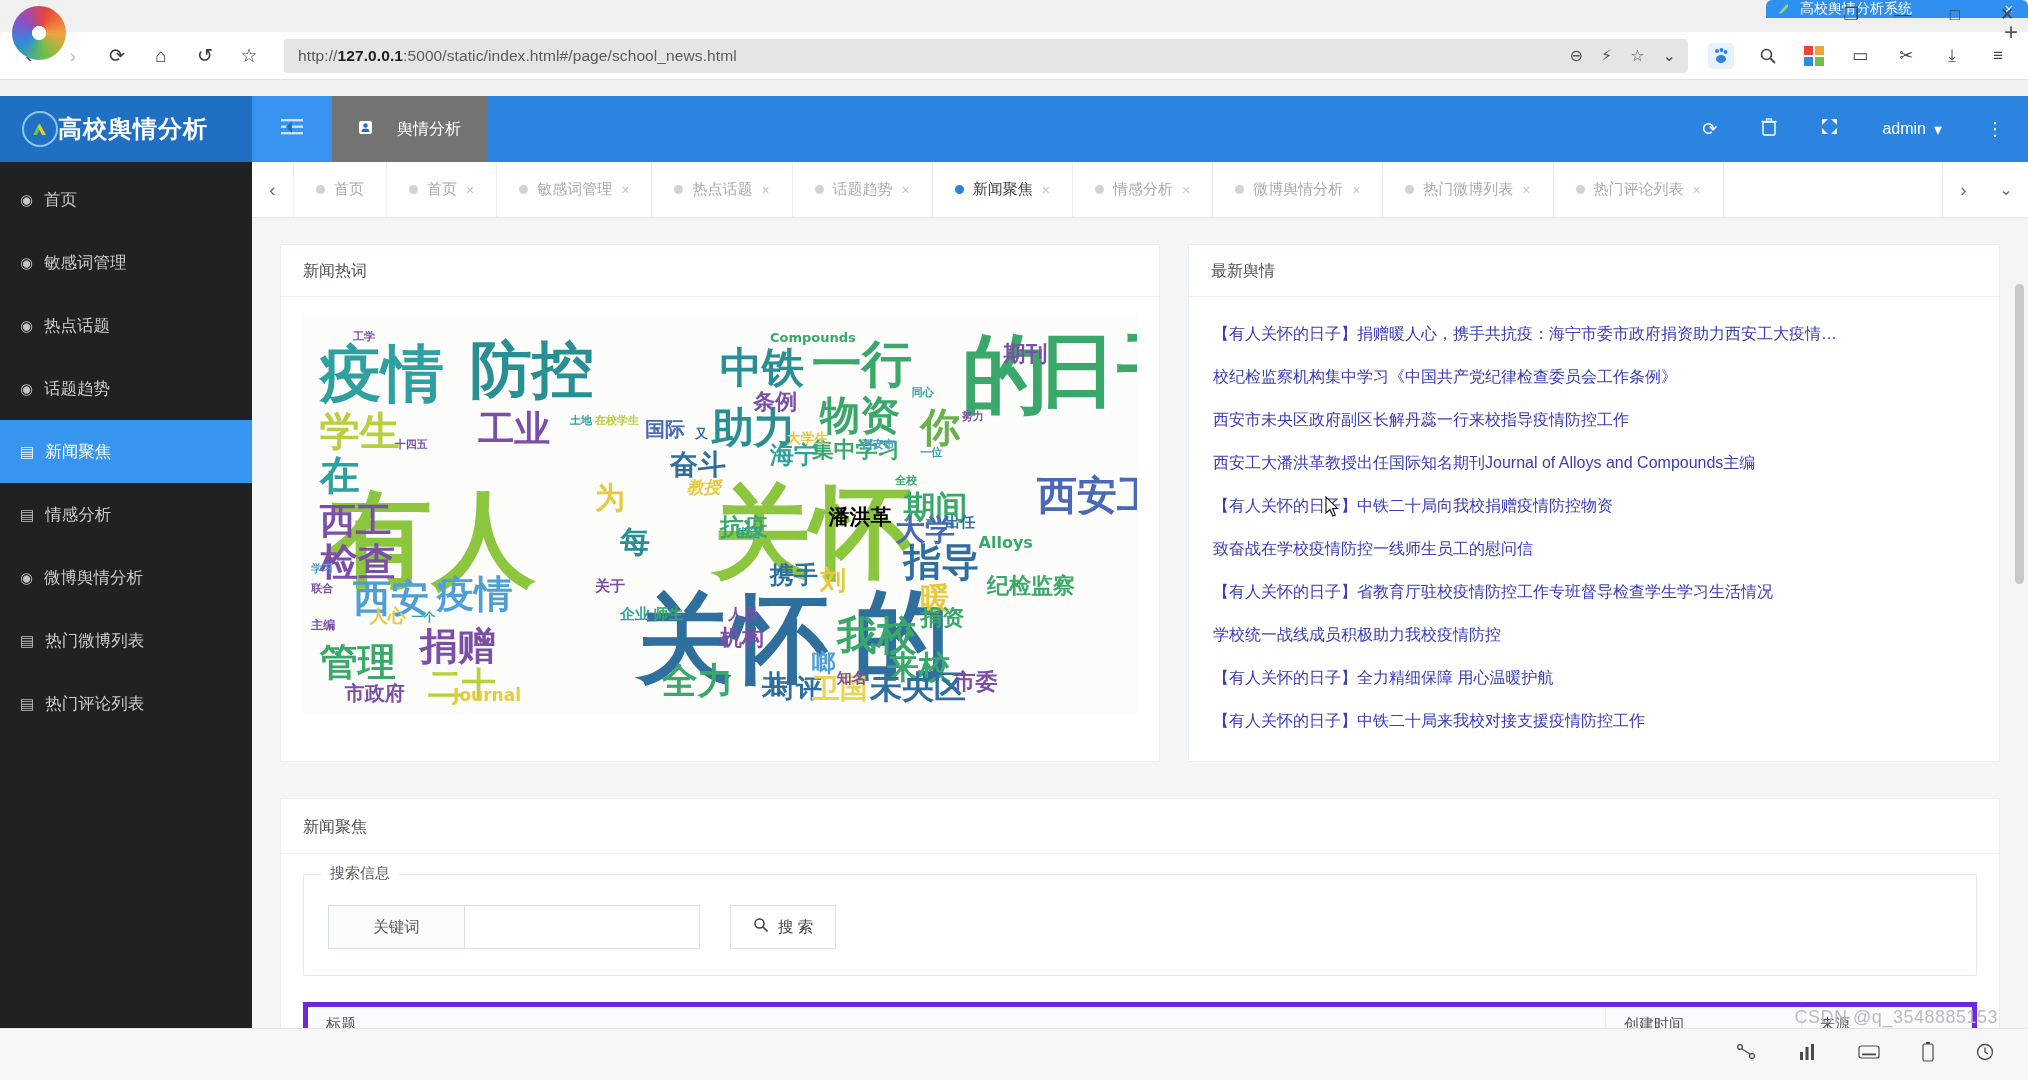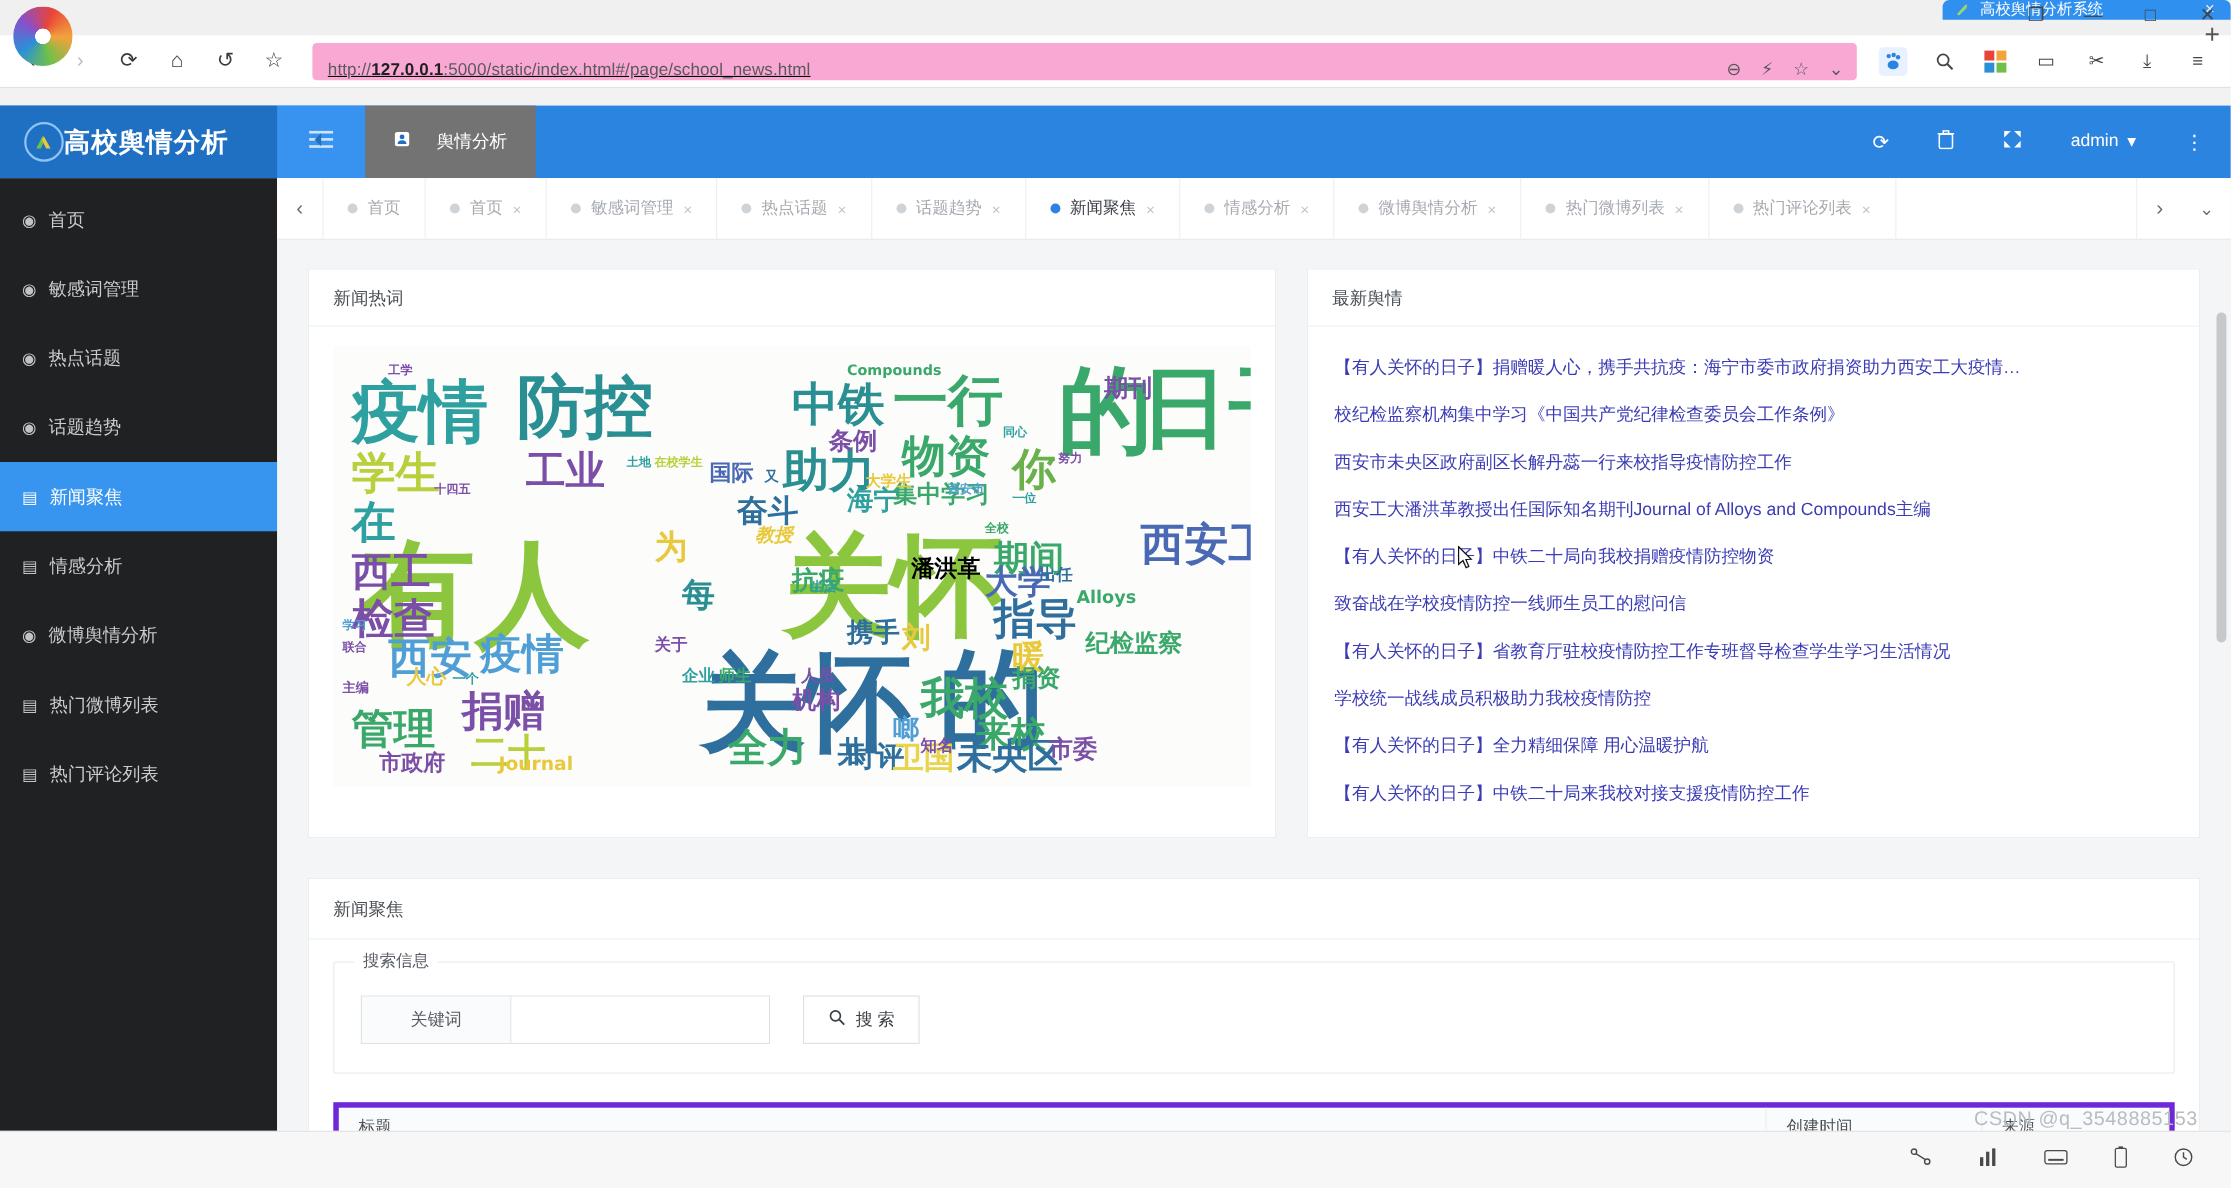--- a/index.html
+++ b/index.html
@@ -31,22 +31,22 @@
   .newtab { width:34px; height:34px; margin-left:14px; margin-bottom:4px; font-size:24px; color:#555;
             display:flex; align-items:center; justify-content:center; }
   .win-ctrls { position:absolute; right:8px; top:4px; display:flex; align-items:center; gap:26px; color:#444; }
   .win-ctrls span { font-size:17px; width:26px; text-align:center; }
 
   .navbar { height: 48px; background:#fff; display:flex; align-items:center; padding: 0 10px; gap: 6px;
             border-bottom:1px solid #e2e2e2; }
   .navbtn { width:38px; height:38px; display:flex; align-items:center; justify-content:center;
             color:#3b3b3b; font-size:19px; }
   .navbtn.dim { color:#bdbdbd; }
-  .omnibox { flex:1; height:34px; margin: 0 14px 0 10px; background:#f9a8d4; border-radius:4px;
-             display:flex; align-items:flex-end; padding: 0 14px; position:relative;text-decoration:underline; }
+  .omnibox { flex:1; height:34px; margin: 0 14px 0 10px; background:#e5e5e5; border-radius:4px;
+             display:flex; align-items:center; padding: 0 14px; position:relative; }
   .omnibox .url { font-size:15.5px; color:#5a5a5a; letter-spacing:.1px; }
   .omnibox .url b { color:#1f1f1f; font-weight:700; }
   .omni-icons { position:absolute; right:12px; display:flex; align-items:center; gap:18px; color:#555; font-size:16px; }
   .ext-icons { display:flex; align-items:center; gap:22px; color:#444; padding-right:8px; }
   .ext-icons .ic { font-size:17px; width:24px; height:24px; display:flex; align-items:center; justify-content:center;}
   .baidu { width:26px;height:26px;border-radius:4px;background:#e8f1ff;display:flex;align-items:center;justify-content:center;}
   .grid4 { width:20px;height:20px; display:grid; grid-template-columns:1fr 1fr; gap:2px;}
   .grid4 i { display:block; }
 
   

